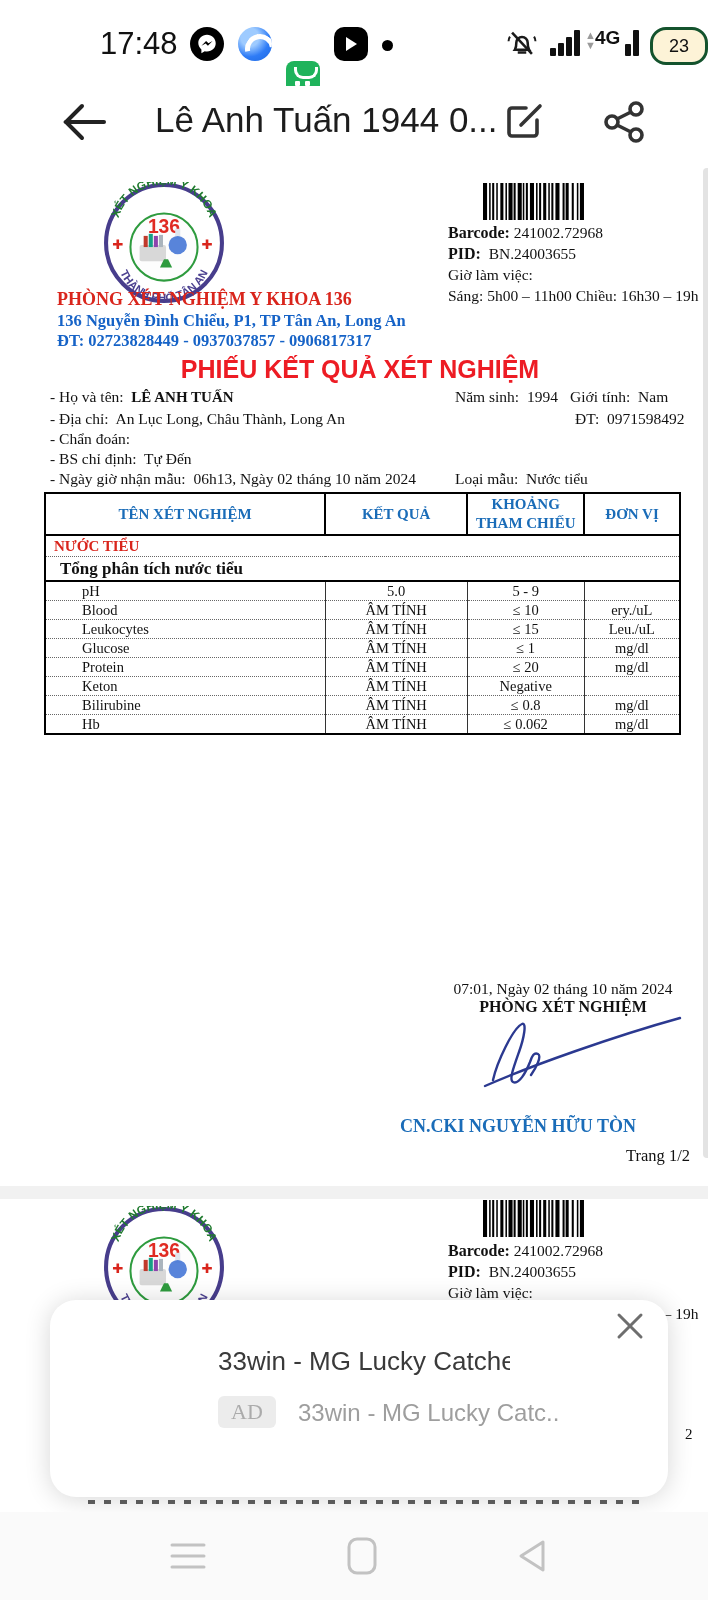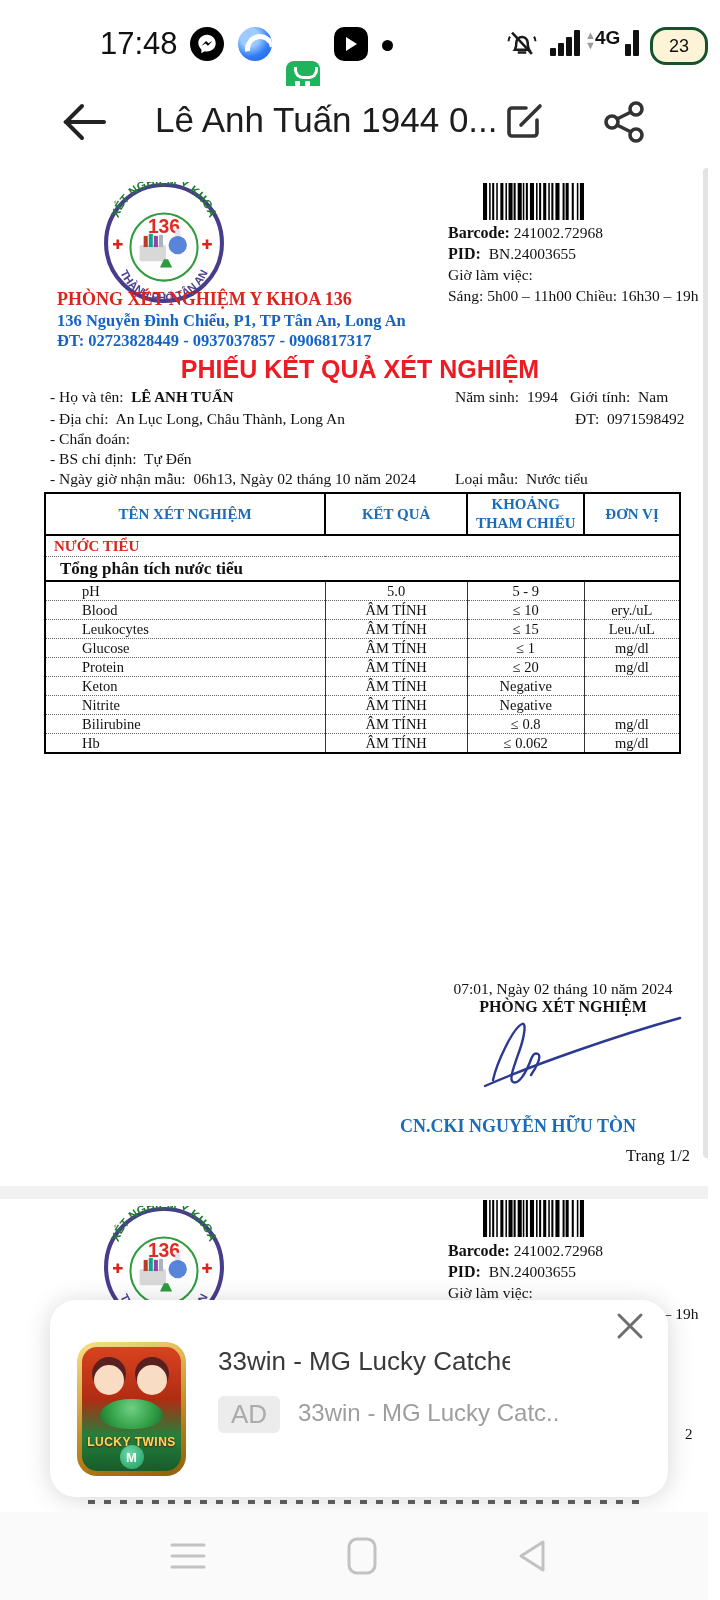--- a/index.html
+++ b/index.html
@@ -66,22 +66,22 @@
   .trang{position:absolute;left:540px;top:1146px;width:150px;text-align:right;font-size:16.5px;color:#111;}
 
   .page-sep{position:absolute;left:0;top:1186px;width:720px;height:13px;background:#f1f1f1;}
   .scrollbar{position:absolute;left:703px;top:168px;width:8px;height:990px;border-radius:4px;background:#e3e3e3;}
 
   
   .ad-card{position:absolute;left:50px;top:1300px;width:618px;height:197px;background:#fff;
     border-radius:26px;box-shadow:0 2px 26px rgba(0,0,0,.16);z-index:30;}
   .ad-close{position:absolute;right:18px;top:6px;width:40px;height:40px;display:flex;align-items:center;justify-content:center;}
   .ad-title{position:absolute;left:168px;top:46px;font-size:26px;color:#3a3a3a;white-space:nowrap;width:292px;overflow:hidden;}
-  .ad-badge{position:absolute;left:168px;top:96px;background:#ececec;color:#ababab;font-size:26px;
-    padding:3px 13px;border-radius:6px;}
+  .ad-badge{position:absolute;left:168px;top:96px;background:#ececec;color:#ababab;font-size:22px;
+    padding:3px 13px;border-radius:6px;font-family:Liberation Serif, serif;}
   .ad-sub{position:absolute;left:248px;top:99px;font-size:24px;color:#9e9e9e;white-space:nowrap;width:262px;overflow:hidden;}
   .ad-btn{position:absolute;left:462px;top:50px;width:150px;height:62px;border-radius:31px;background:#3b7cf7;
     color:#fff;font-size:28px;display:flex;align-items:center;justify-content:center;border:none;}
   .ad-icon{position:absolute;left:27px;top:42px;width:109px;height:134px;border-radius:20px;
     background:linear-gradient(160deg,#f9e08a,#c08a1f 60%,#8f5e08);padding:5px;box-sizing:border-box;}
   .ad-icon-in{width:100%;height:100%;border-radius:15px;overflow:hidden;position:relative;
     background:linear-gradient(180deg,#d8431f 0%,#b02c12 42%,#23803c 72%,#175c2a 100%);}
   .face{position:absolute;top:18px;width:30px;height:30px;border-radius:50%;background:#f8dcc4;box-shadow:0 -6px 0 2px #5a2020;}
   .bowl{position:absolute;left:18px;top:52px;width:63px;height:30px;border-radius:50%/60% 60% 45% 45%;
     background:radial-gradient(circle at 50% 30%,#6fd083,#2f9e44 60%,#1c6b2d);}
@@ -326,26 +326,20 @@
             <td>≤ 20</td>
             <td>mg/dl</td>
           </tr>
           <tr>
             <td>Keton</td>
             <td>ÂM TÍNH</td>
             <td>Negative</td>
             <td></td>
           </tr>
           <tr>
-            <td>Nitrite</td>
-            <td>ÂM TÍNH</td>
-            <td>Negative</td>
-            <td></td>
-          </tr>
-          <tr>
             <td>Bilirubine</td>
             <td>ÂM TÍNH</td>
             <td>≤ 0.8</td>
             <td>mg/dl</td>
           </tr>
           <tr>
             <td>Hb</td>
             <td>ÂM TÍNH</td>
             <td>≤ 0.062</td>
             <td>mg/dl</td>
@@ -387,29 +381,20 @@
     <div class="clipped-line"></div>
   </div>
 
   <div class="ad-card">
     <div class="ad-close">
       <svg width="30" height="30" viewBox="0 0 30 30" stroke="#6e6e6e" stroke-width="3" stroke-linecap="round">
         <line x1="4" y1="4" x2="26" y2="26"></line>
           <line x1="26" y1="4" x2="4" y2="26"></line>
       </svg>
     </div>
-    <div class="ad-icon">
-      <div class="ad-icon-in">
-        <div class="face" style="left:12px"></div>
-        <div class="face" style="left:55px"></div>
-        <div class="bowl"></div>
-        <div class="ad-icon-txt">LUCKY TWINS</div>
-        <div class="m-badge">M</div>
-      </div>
-    </div>
     <div class="ad-title">33win - MG Lucky Catcher</div>
     <span class="ad-badge">AD</span>
     <div class="ad-sub">33win - MG Lucky Catc...</div>
   </div>
 
   <div class="nav-bar">
     <div class="nav-ic" style="left:168px">
       <svg width="36" height="32" viewBox="0 0 36 32" stroke="#c2c2c2" stroke-width="3" stroke-linecap="round">
         <line x1="2" y1="5" x2="34" y2="5"></line>
           <line x1="2" y1="16" x2="34" y2="16"></line>

